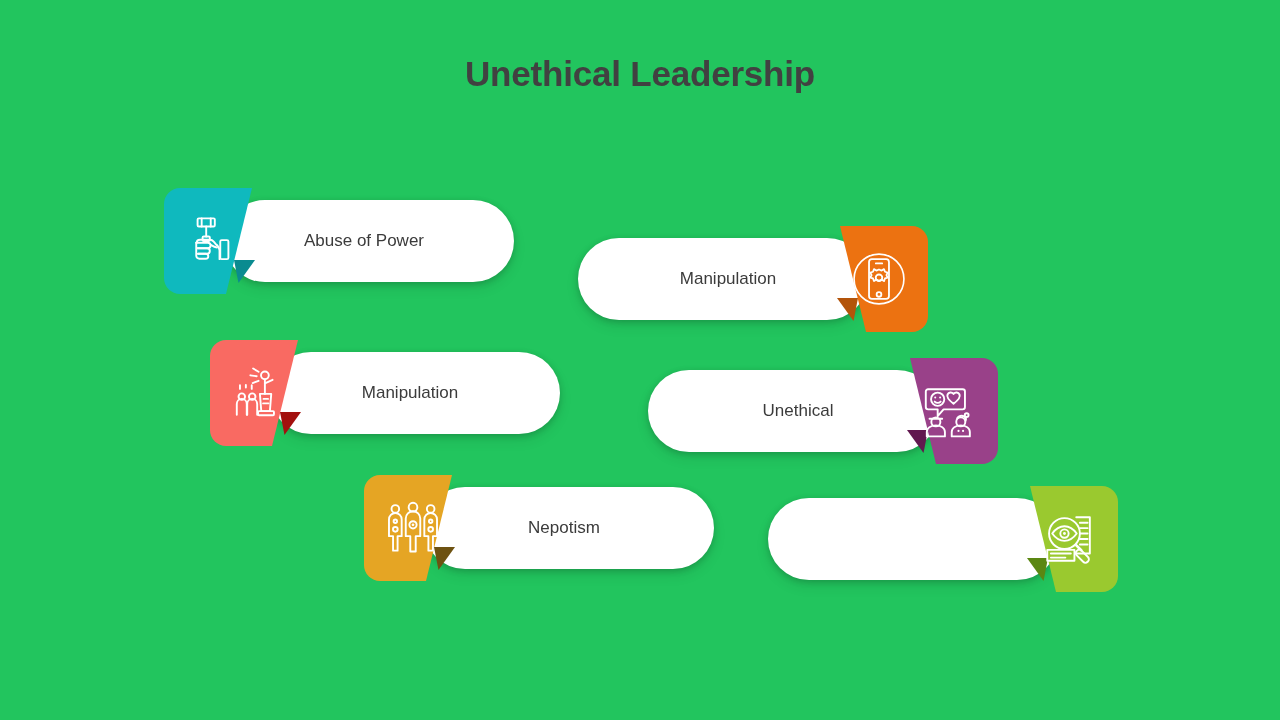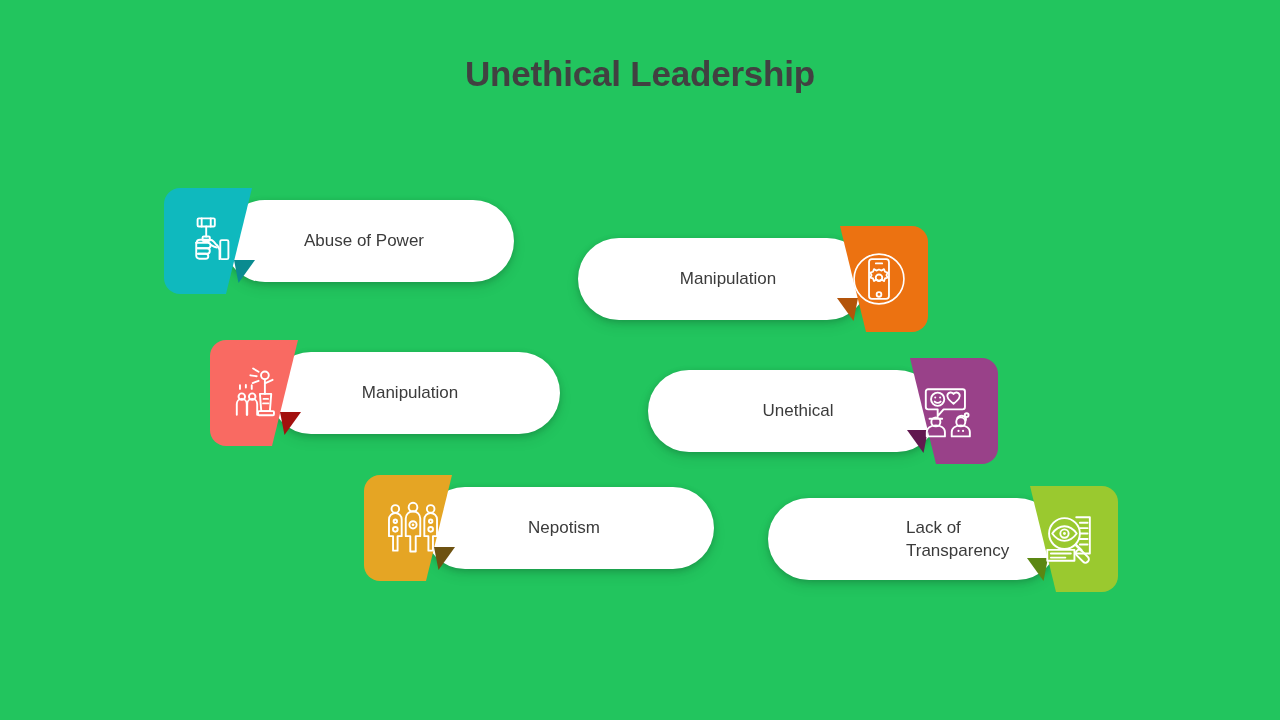--- a/index.html
+++ b/index.html
@@ -248,18 +248,16 @@
       <line x1="12" y1="48" x2="34" y2="48"></line>
       <line x1="12" y1="52.5" x2="28" y2="52.5"></line>
       <circle cx="27" cy="26" r="17"></circle>
       <path d="M13.5 26c3.8-5.4 8.5-8.1 13.5-8.1S36.7 20.6 40.5 26c-3.8 5.4-8.5 8.1-13.5 8.1S17.3 31.4 13.5 26z"></path>
       <circle cx="27" cy="26" r="4.6"></circle>
       <circle cx="27" cy="26" r="1.6" fill="#fff" stroke="none"></circle>
       <path d="M39.5 38.5l6 6" stroke-width="3"></path>
       <rect x="43" y="42.5" width="7.5" height="17" rx="3.5" transform="rotate(-45 46.7 51)"></rect>
     </svg>
         </div>
-        <div class="label">Lack of
-Transparency</div>
       </div>
     </div>
 
 </div>
 
 </body></html>

